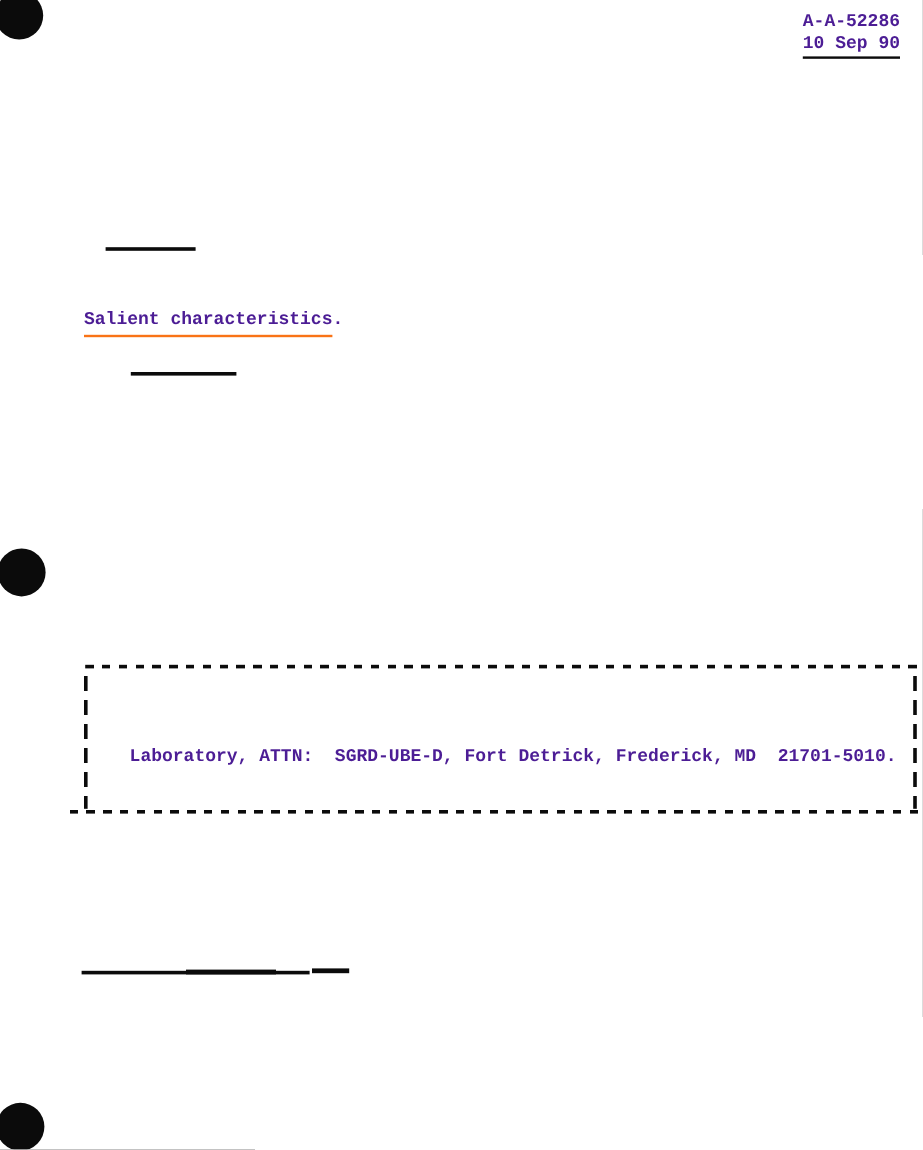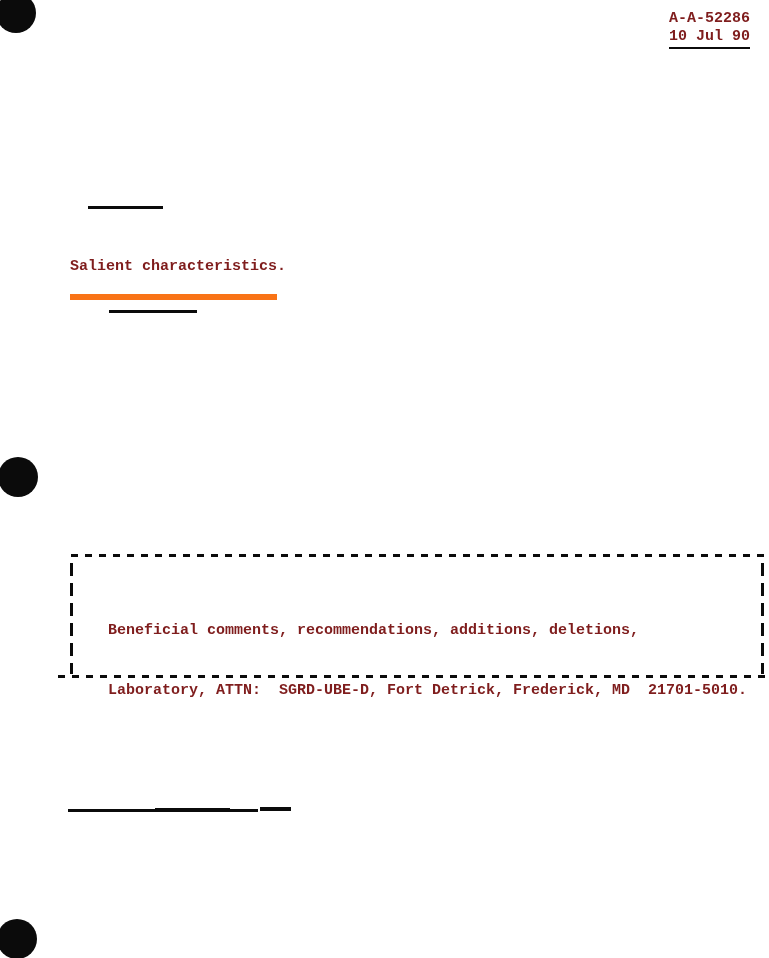--- a/index.html
+++ b/index.html
@@ -8,21 +8,21 @@
       background: #9a9a9a;
     }
     .page {
       position: relative;
       width: 769px;
       height: 958px;
       margin: 0 auto;
       background: #ffffff;
       overflow: hidden;
       font-family: "Liberation Mono", "DejaVu Sans Mono", monospace;
-      color: #7f1d1d;
+      color: #4c1d95;
     }
     
     .hole {
       position: absolute;
       width: 40px;
       height: 40px;
       border-radius: 50%;
       background: #0b0b0b;
     }
     .hole-top    { left: -4px; top: -7px; }
@@ -59,22 +59,22 @@
       position: absolute;
       left: 70px;
       top: 258px;
       font-size: 15px;
       font-weight: bold;
       line-height: 18px;
       white-space: pre;
     }
     .section-heading .underlined {
       display: inline-block;
-      border-bottom: 6px solid #f97316;
-      padding-bottom: 18px;
+      border-bottom: 2px solid #f97316;
+      padding-bottom: 3px;
     }
 
     
     .dash-h {
       position: absolute;
       height: 3px;
       background: repeating-linear-gradient(90deg, #0b0b0b 0 7px, transparent 7px 14px);
     }
     .box-border-top    { left: 71px; top: 554px; width: 698px; }
     .box-border-bottom { left: 58px; top: 675px; width: 711px; }
@@ -107,36 +107,35 @@
 
 <div class="page">
 
   <div class="hole hole-top"></div>
   <div class="hole hole-middle"></div>
   <div class="hole hole-bottom"></div>
 
   <div class="doc-id">
     <div>A-A-52286</div>
     <div>
-      <span class="date-underline">10 Jul 90</span>
+      <span class="date-underline">10 Sep 90</span>
     </div>
   </div>
 
   <div class="rule rule-a"></div>
 
   <div class="section-heading"><span class="underlined">Salient characteristics</span><span>.</span></div>
 
   <div class="rule rule-b"></div>
 
   <div>
     <div class="dash-h box-border-top"></div>
     <div class="pipe-v box-border-left"></div>
     <div class="pipe-v box-border-right"></div>
     <div class="box-text">
-      <div>Beneficial comments, recommendations, additions, deletions,</div>
       <div>Laboratory, ATTN:  SGRD-UBE-D, Fort Detrick, Frederick, MD  21701-5010.</div>
     </div>
     <div class="dash-h box-border-bottom"></div>
   </div>
 
   <div class="rule footer-rule-1"></div>
   <div class="rule footer-rule-2"></div>
   <div class="rule footer-rule-3"></div>
 
 </div>

